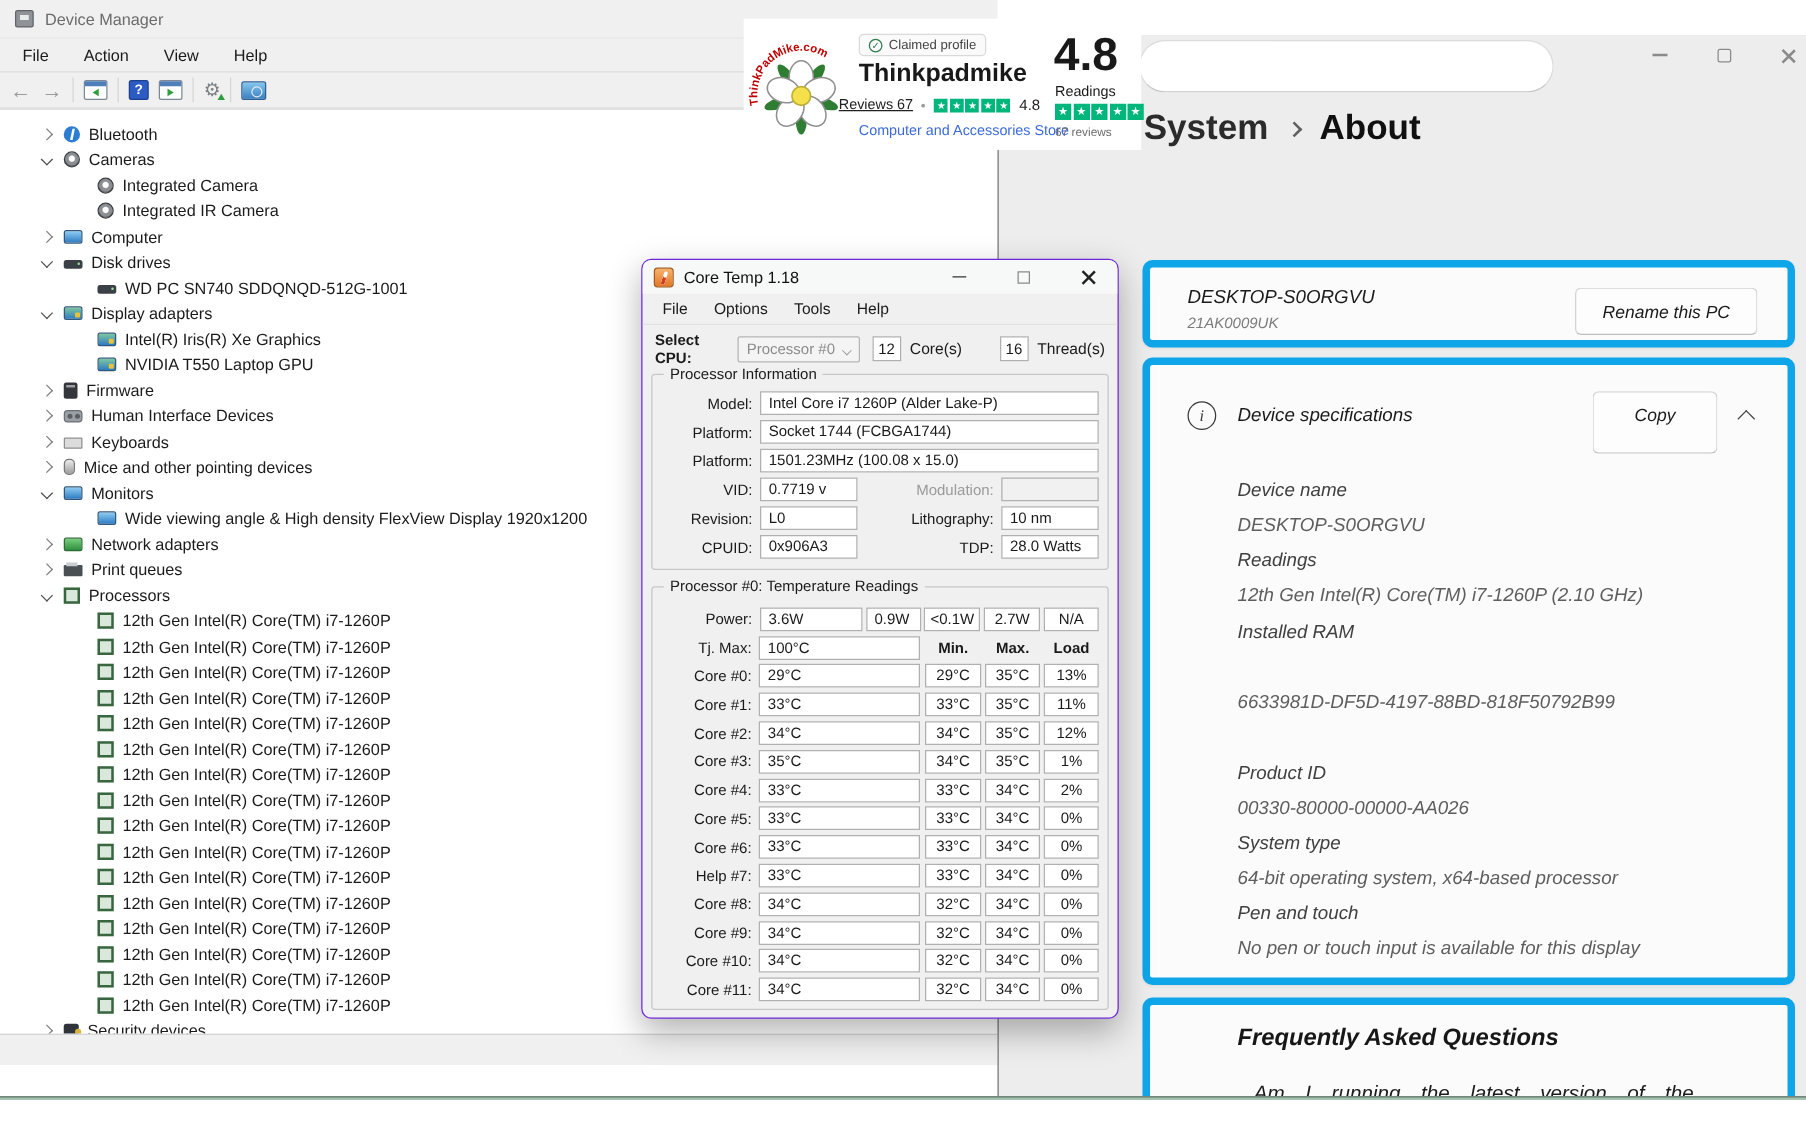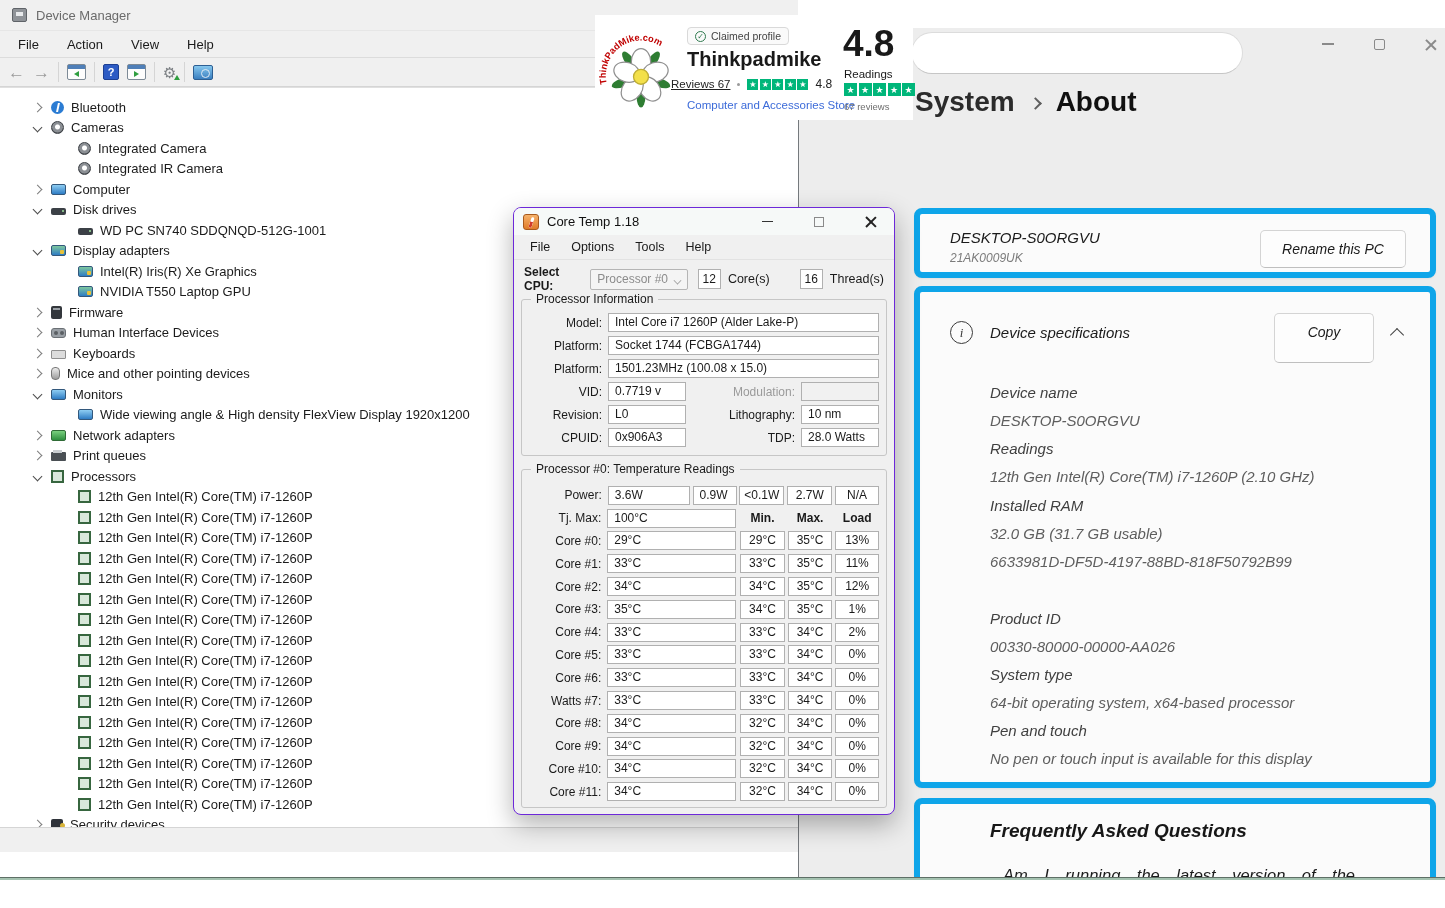--- a/index.html
+++ b/index.html
@@ -383,21 +383,20 @@
           <div class="spec">
             <div class="spec-label">Device name</div>
             <div class="spec-value">DESKTOP-S0ORGVU</div>
           </div>
           <div class="spec">
             <div class="spec-label">Readings</div>
             <div class="spec-value">12th Gen Intel(R) Core(TM) i7-1260P (2.10 GHz)</div>
           </div>
           <div class="spec">
             <div class="spec-label">Installed RAM</div>
-            <div class="spec-value">32.0 GB (31.7 GB usable)</div>
           </div>
           <div class="spec">
             <div class="spec-value">6633981D-DF5D-4197-88BD-818F50792B99</div>
           </div>
           <div class="spec">
             <div class="spec-label">Product ID</div>
             <div class="spec-value">00330-80000-00000-AA026</div>
           </div>
           <div class="spec">
             <div class="spec-label">System type</div>
@@ -539,21 +538,21 @@
               <span class="cell cell-last">0%</span>
             </div>
             <div class="ct-trow">
               <span class="ct-lab">Core #6:</span>
               <span class="ct-field f-130">33°C</span>
               <span class="cell cell-first">33°C</span>
               <span class="cell">34°C</span>
               <span class="cell cell-last">0%</span>
             </div>
             <div class="ct-trow">
-              <span class="ct-lab">Watts #7:</span>
+              <span class="ct-lab">Help #7:</span>
               <span class="ct-field f-130">33°C</span>
               <span class="cell cell-first">33°C</span>
               <span class="cell">34°C</span>
               <span class="cell cell-last">0%</span>
             </div>
             <div class="ct-trow">
               <span class="ct-lab">Core #8:</span>
               <span class="ct-field f-130">34°C</span>
               <span class="cell cell-first">32°C</span>
               <span class="cell">34°C</span>

